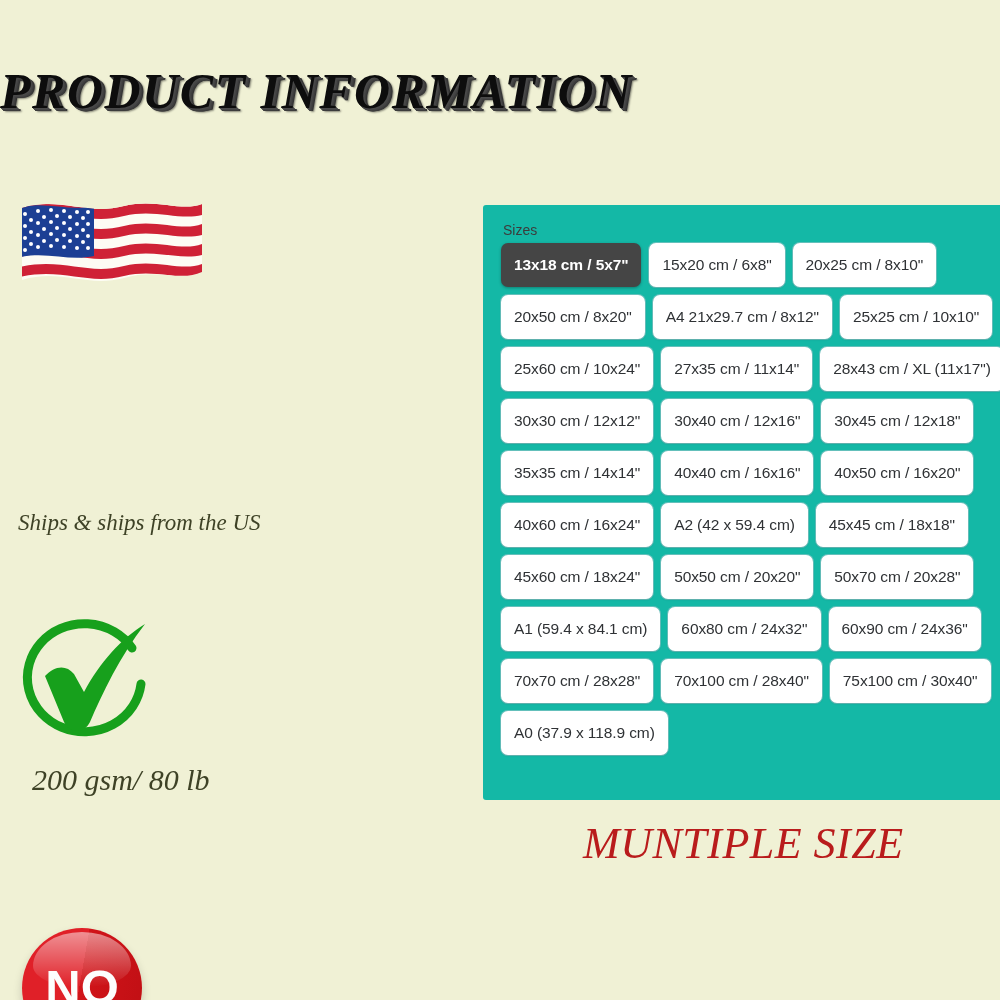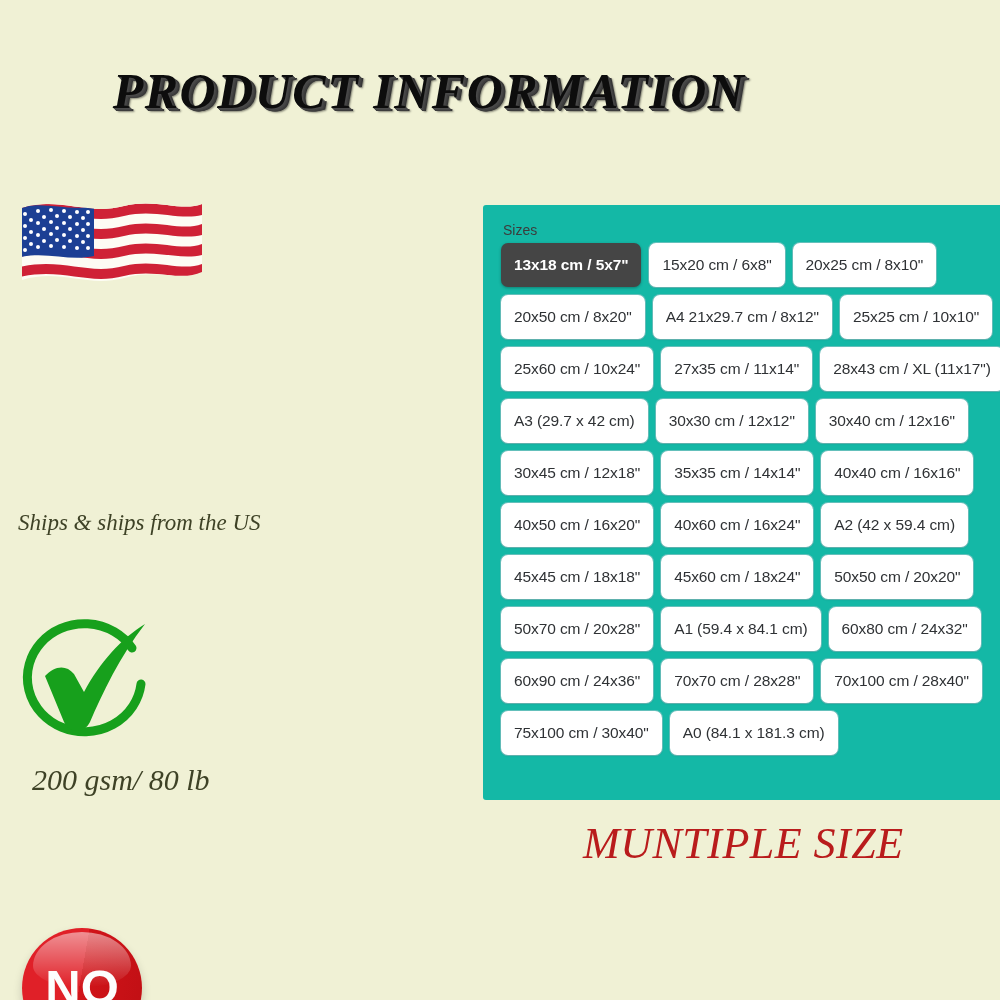--- a/index.html
+++ b/index.html
@@ -14,21 +14,20 @@
     overflow: hidden;
     position: relative;
   }
 
   
   .title {
     position: absolute;
     top: 62px;
     left: 0;
     width: 858px;
-    text-align: center;
     font-family: "Liberation Serif", serif;
     font-weight: bold;
     font-style: italic;
     font-size: 50px;
     letter-spacing: 1.5px;
     color: #0d0d0d;
     text-shadow:
        1px 1px 0 #4a4a4a,
        2px 2px 0 #454545,
        3px 3px 0 #3c3c3c,
@@ -285,36 +284,35 @@
   <div class="chips">
       <div class="chip selected">13x18 cm / 5x7"</div>
       <div class="chip">15x20 cm / 6x8"</div>
       <div class="chip">20x25 cm / 8x10"</div>
       <div class="chip">20x50 cm / 8x20"</div>
       <div class="chip">A4 21x29.7 cm / 8x12"</div>
       <div class="chip">25x25 cm / 10x10"</div>
       <div class="chip">25x60 cm / 10x24"</div>
       <div class="chip">27x35 cm / 11x14"</div>
       <div class="chip">28x43 cm / XL (11x17")</div>
-      <div class="chip">A3 (29.7 x 42 cm)</div>
       <div class="chip">30x30 cm / 12x12"</div>
       <div class="chip">30x40 cm / 12x16"</div>
       <div class="chip">30x45 cm / 12x18"</div>
       <div class="chip">35x35 cm / 14x14"</div>
       <div class="chip">40x40 cm / 16x16"</div>
       <div class="chip">40x50 cm / 16x20"</div>
       <div class="chip">40x60 cm / 16x24"</div>
       <div class="chip">A2 (42 x 59.4 cm)</div>
       <div class="chip">45x45 cm / 18x18"</div>
       <div class="chip">45x60 cm / 18x24"</div>
       <div class="chip">50x50 cm / 20x20"</div>
       <div class="chip">50x70 cm / 20x28"</div>
       <div class="chip">A1 (59.4 x 84.1 cm)</div>
       <div class="chip">60x80 cm / 24x32"</div>
       <div class="chip">60x90 cm / 24x36"</div>
       <div class="chip">70x70 cm / 28x28"</div>
       <div class="chip">70x100 cm / 28x40"</div>
       <div class="chip">75x100 cm / 30x40"</div>
-      <div class="chip">A0 (84.1 x 181.3 cm)</div>
+      <div class="chip">A0 (37.9 x 118.9 cm)</div>
     </div>
 </div>
 
 <div class="muntiple">MUNTIPLE SIZE</div>
 
 </body></html>

